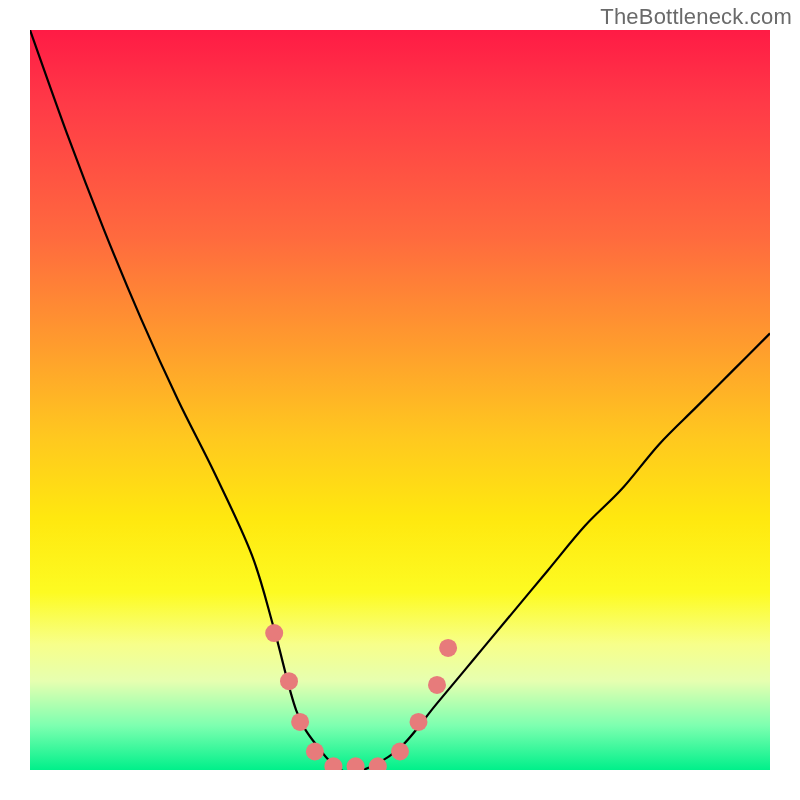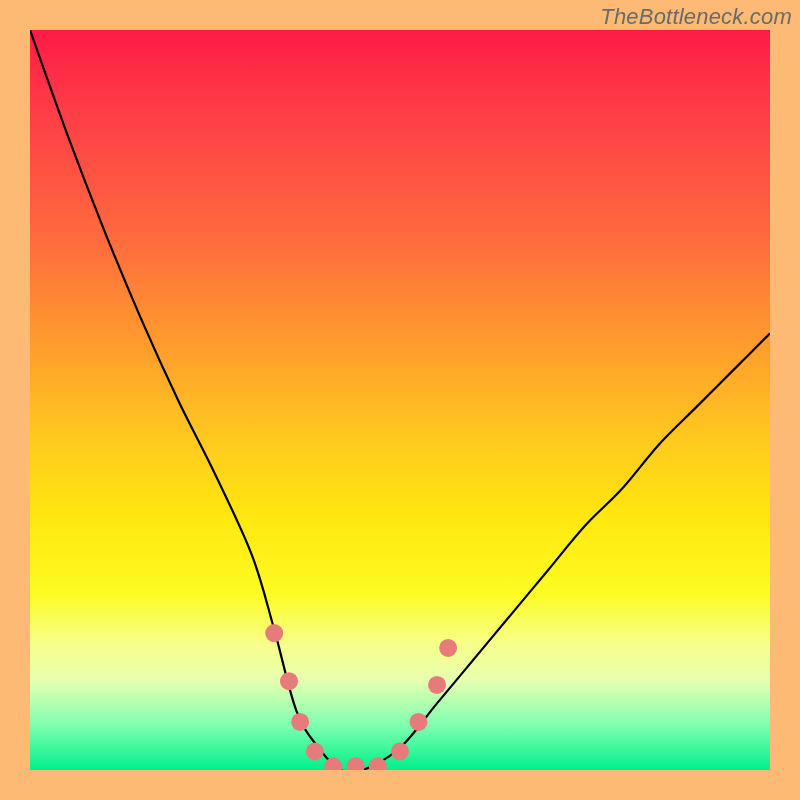--- a/index.html
+++ b/index.html
@@ -7,22 +7,21 @@
     padding: 0;
     width: 800px;
     height: 800px;
     background: #000;
     overflow: hidden;
     font-family: Arial, Helvetica, sans-serif;
   }
   .frame {
     position: absolute;
     inset: 0;
-    background: #fdba74;
-    font-style: italic;
+    background: #ffffff;
   }
   .plot-wrap {
     position: absolute;
     left: 30px;
     top: 30px;
     width: 740px;
     height: 740px;
   }
   .plot-bg {
     position: absolute;

